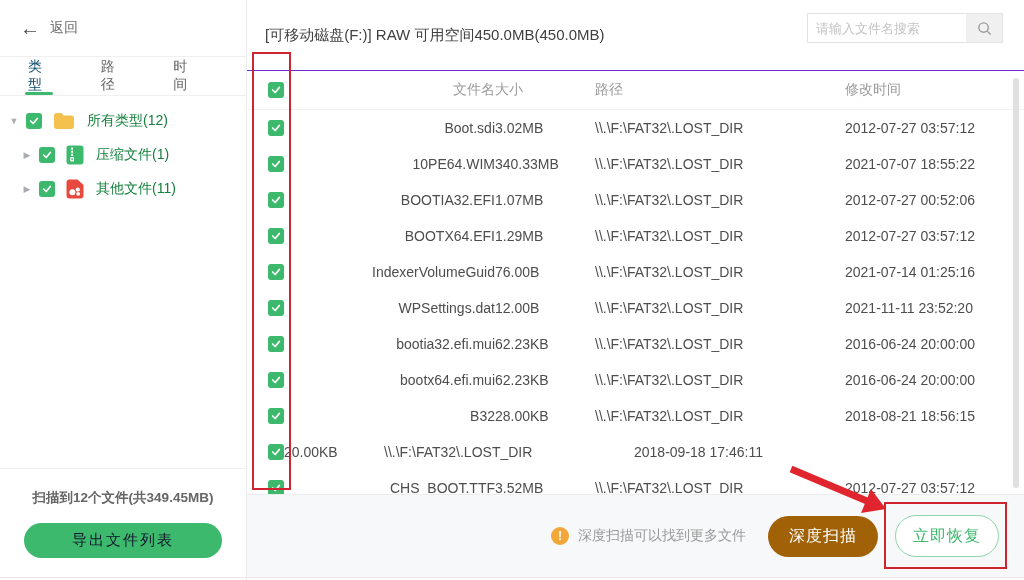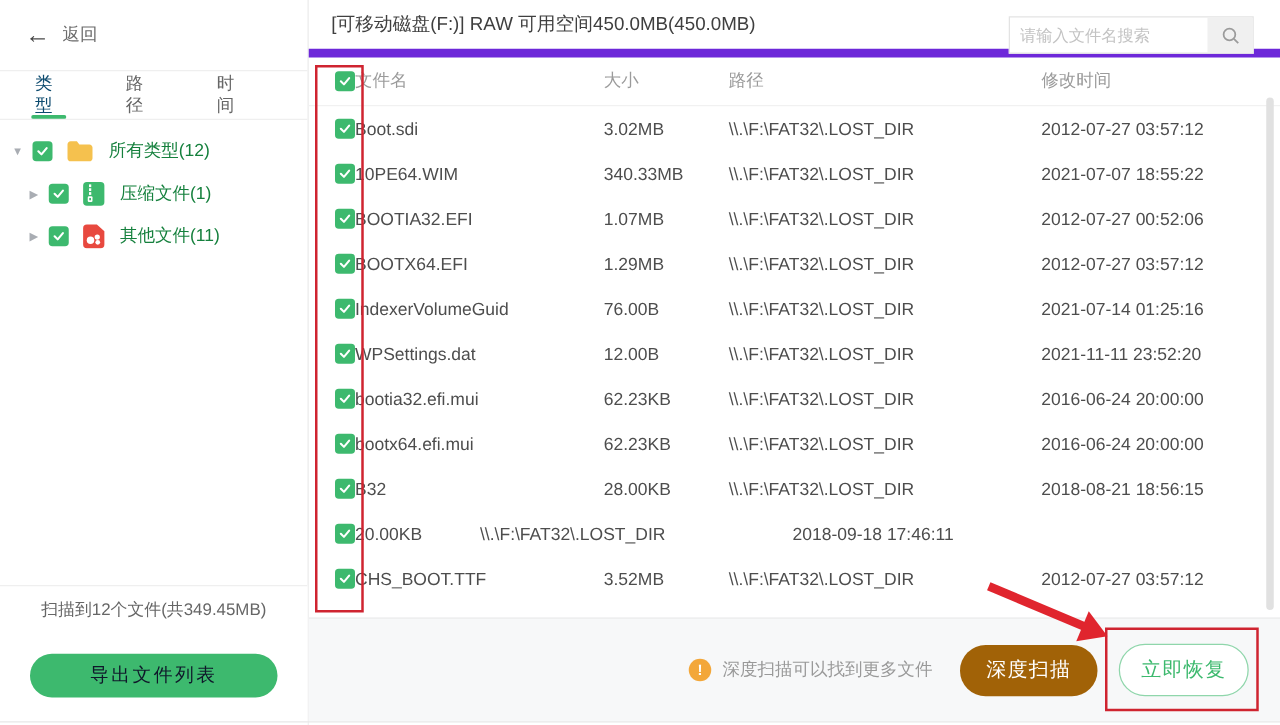--- a/index.html
+++ b/index.html
@@ -18,37 +18,37 @@
   .tab.active::after { content:""; position:absolute; left:50%; transform:translateX(-50%); bottom:0; width:28px; height:3px; border-radius:2px; background:#3db96e; }
   .tree { padding-top:8px; }
   .tree-row { display:flex; align-items:center; height:34px; cursor:pointer; }
   .tree-row.root { padding-left:8px; }
   .tree-row.child { padding-left:21px; }
   .caret { width:12px; font-size:9px; color:#a9adb3; flex:none; text-align:center; }
   .cbx { width:16px; height:16px; background:#3db96e; border-radius:3px; display:flex; align-items:center; justify-content:center; flex:none; margin-left:6px; cursor:pointer; }
   .tree-icon { margin-left:11px; flex:none; display:flex; }
   .tree-label { margin-left:12px; font-size:14px; color:#15803d; white-space:nowrap; }
   .sidebar-footer { position:absolute; left:0; right:0; bottom:0; height:112px; border-top:1px solid #efefef; background:#fff; }
-  .scan-summary { text-align:center; margin-top:10px; font-size:13.5px; color:#666; }
+  .scan-summary { text-align:center; margin-top:20px; font-size:13.5px; color:#666;font-weight:bold; }
   .export-btn { position:absolute; left:24px; right:24px; top:54px; height:35px; border:none; border-radius:18px; background:#3db96e; color:#0f172a; font-size:15px; letter-spacing:2px; cursor:pointer; font-family:inherit; }
 
   
   .main { position:absolute; left:247px; top:0; width:777px; height:580px; }
-  .main-header { height:46px; border-bottom:7px solid #6d28d9; display:flex; align-items:center; padding-left:18px; position:relative; }
+  .main-header { height:71px; border-bottom:1px solid #6d28d9; display:flex; align-items:center; padding-left:18px; position:relative; }
   .drive-title { font-size:15px; color:#3f3f3f; }
   .search-box { position:absolute; right:21px; top:13px; width:196px; height:30px; border:1px solid #e3e3e3; display:flex; align-items:center; background:#fff; }
   .search-input { flex:1; border:none; outline:none; padding:0 8px; font-size:13px; color:#555; min-width:0; font-family:inherit; background:transparent; }
   .search-input::placeholder { color:#c3c3c3; }
   .search-btn { width:36px; height:100%; background:#f0f0f0; border:none; display:flex; align-items:center; justify-content:center; cursor:pointer; }
 
   .thead { height:39px; border-bottom:1px solid #f1f1f1; display:flex; align-items:center; padding-left:21px; font-size:14px; color:#9b9b9b; }
   .trow { height:36px; display:flex; align-items:center; padding-left:21px; font-size:14px; color:#4d4d4d; cursor:default; }
   .col-cb { width:16px; flex:none; }
   .trow .cbx, .thead .cbx { margin-left:0; }
-  .col-name { width:199px; margin-left:0; flex:none; white-space:nowrap; overflow:hidden; }
+  .col-name { width:199px; margin-left:12px; flex:none; white-space:nowrap; overflow:hidden;text-align:right; }
   .col-size { width:100px; flex:none; white-space:nowrap; }
   .col-path { width:250px; flex:none; white-space:nowrap; }
   .col-time { flex:1; white-space:nowrap; }
 
   .scrollbar-thumb { position:absolute; right:5px; top:78px; width:6px; height:410px; border-radius:3px; background:#e1e1e1; cursor:pointer; }
 
   .bottom-bar { position:absolute; left:0; right:0; top:494px; height:83px; background:#f7f8f9; border-top:1px solid #ececec; display:flex; align-items:center; justify-content:flex-end; padding-right:25px; }
   .warn-icon { width:18px; height:18px; border-radius:50%; background:#f3a73a; color:#fff; font-size:12px; font-weight:bold; display:flex; align-items:center; justify-content:center; flex:none; }
   .hint-text { font-size:14px; color:#999; margin-left:9px; }
   .deepscan-btn { margin-left:22px; width:110px; height:41px; border:none; border-radius:21px; background:#a16207; color:#fff; font-size:16px; letter-spacing:1px; cursor:pointer; font-family:inherit; }

